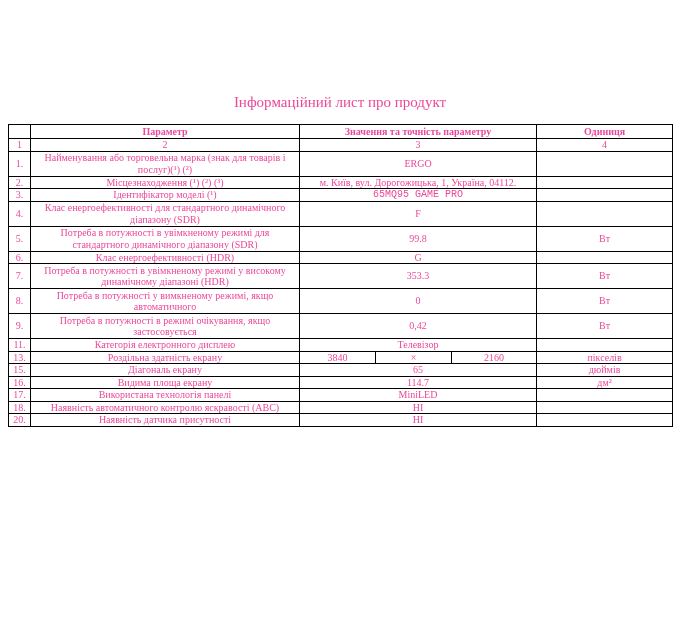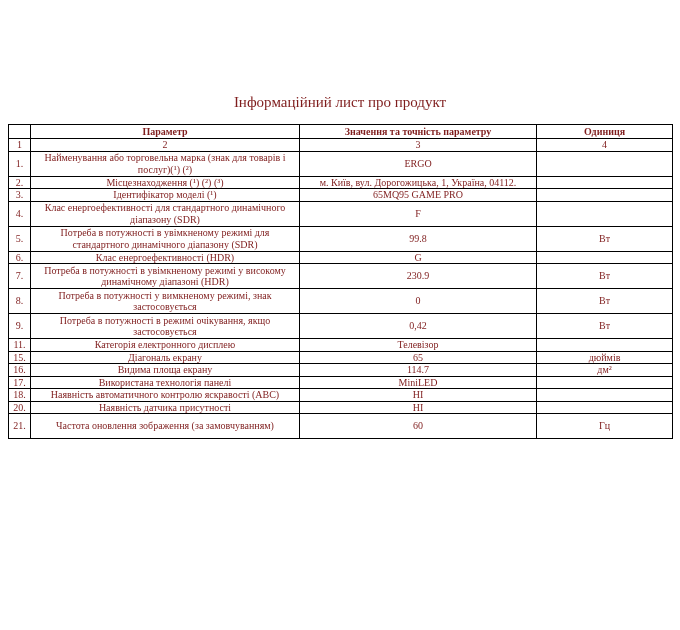--- a/index.html
+++ b/index.html
@@ -5,21 +5,21 @@
   html, body {
     margin: 0;
     padding: 0;
     background: #ffffff;
   }
   .page {
     position: relative;
     width: 680px;
     height: 630px;
     background: #ffffff;
-    color: #7f1d1d;
+    color: #ec4899;
     font-family: "Liberation Serif", serif;
     overflow: hidden;
   }
   .doc-title {
     position: absolute;
     top: 94px;
     left: 0;
     width: 680px;
     text-align: center;
     font-size: 15px;
@@ -40,21 +40,21 @@
     font-size: 10px;
     line-height: 11.5px;
     padding: 0 2px;
     overflow: hidden;
   }
   tr.r-head td { height: 13px; }
   tr.r-nums td { height: 11px; }
   tr.single td { height: 11px; }
   tr.tall td { height: 24px; }
   td.bold { font-weight: bold; }
-  td.sans { font-family: Liberation Serif, serif; }
+  td.sans { font-family: Liberation Mono, monospace; }
   td.small { font-size: 9px; }
   td.v-top { vertical-align: top; padding-top: 2px; }
 </style>
 </head>
 <body>
 
 <div class="page">
 
   <div class="doc-title">Інформаційний лист про продукт</div>
 
@@ -114,40 +114,48 @@
         </tr>
         <tr class="single">
           <td>6.</td>
           <td>Клас енергоефективності (HDR)</td>
           <td colspan="3">G</td>
           <td></td>
         </tr>
         <tr class="tall">
           <td>7.</td>
           <td>Потреба в потужності в увімкненому режимі у високому динамічному діапазоні (HDR)</td>
-          <td colspan="3">230.9</td>
+          <td colspan="3">353.3</td>
           <td>Вт</td>
         </tr>
         <tr class="tall">
           <td>8.</td>
-          <td>Потреба в потужності у вимкненому режимі, знак застосовується</td>
+          <td>Потреба в потужності у вимкненому режимі, якщо автоматичного</td>
           <td colspan="3">0</td>
           <td class="v-top">Вт</td>
         </tr>
         <tr class="tall">
           <td>9.</td>
           <td>Потреба в потужності в режимі очікування, якщо застосовується</td>
           <td colspan="3">0,42</td>
           <td class="v-top">Вт</td>
         </tr>
         <tr class="single">
           <td>11.</td>
           <td>Категорія електронного дисплею</td>
           <td colspan="3">Телевізор</td>
           <td></td>
+        </tr>
+        <tr class="single">
+          <td>13.</td>
+          <td>Роздільна здатність екрану</td>
+          <td>3840</td>
+          <td>×</td>
+          <td>2160</td>
+          <td>пікселів</td>
         </tr>
         <tr class="single">
           <td>15.</td>
           <td>Діагональ екрану</td>
           <td colspan="3">65</td>
           <td>дюймів</td>
         </tr>
         <tr class="single">
           <td>16.</td>
           <td>Видима площа екрану</td>
@@ -165,22 +173,16 @@
           <td>Наявність автоматичного контролю яскравості (ABC)</td>
           <td colspan="3">НІ</td>
           <td></td>
         </tr>
         <tr class="single">
           <td>20.</td>
           <td>Наявність датчика присутності</td>
           <td colspan="3">НІ</td>
           <td></td>
         </tr>
-        <tr class="tall">
-          <td>21.</td>
-          <td>Частота оновлення зображення (за замовчуванням)</td>
-          <td colspan="3">60</td>
-          <td class="v-top">Гц</td>
-        </tr>
       </tbody>
   </table>
 
 </div>
 
 </body></html>

